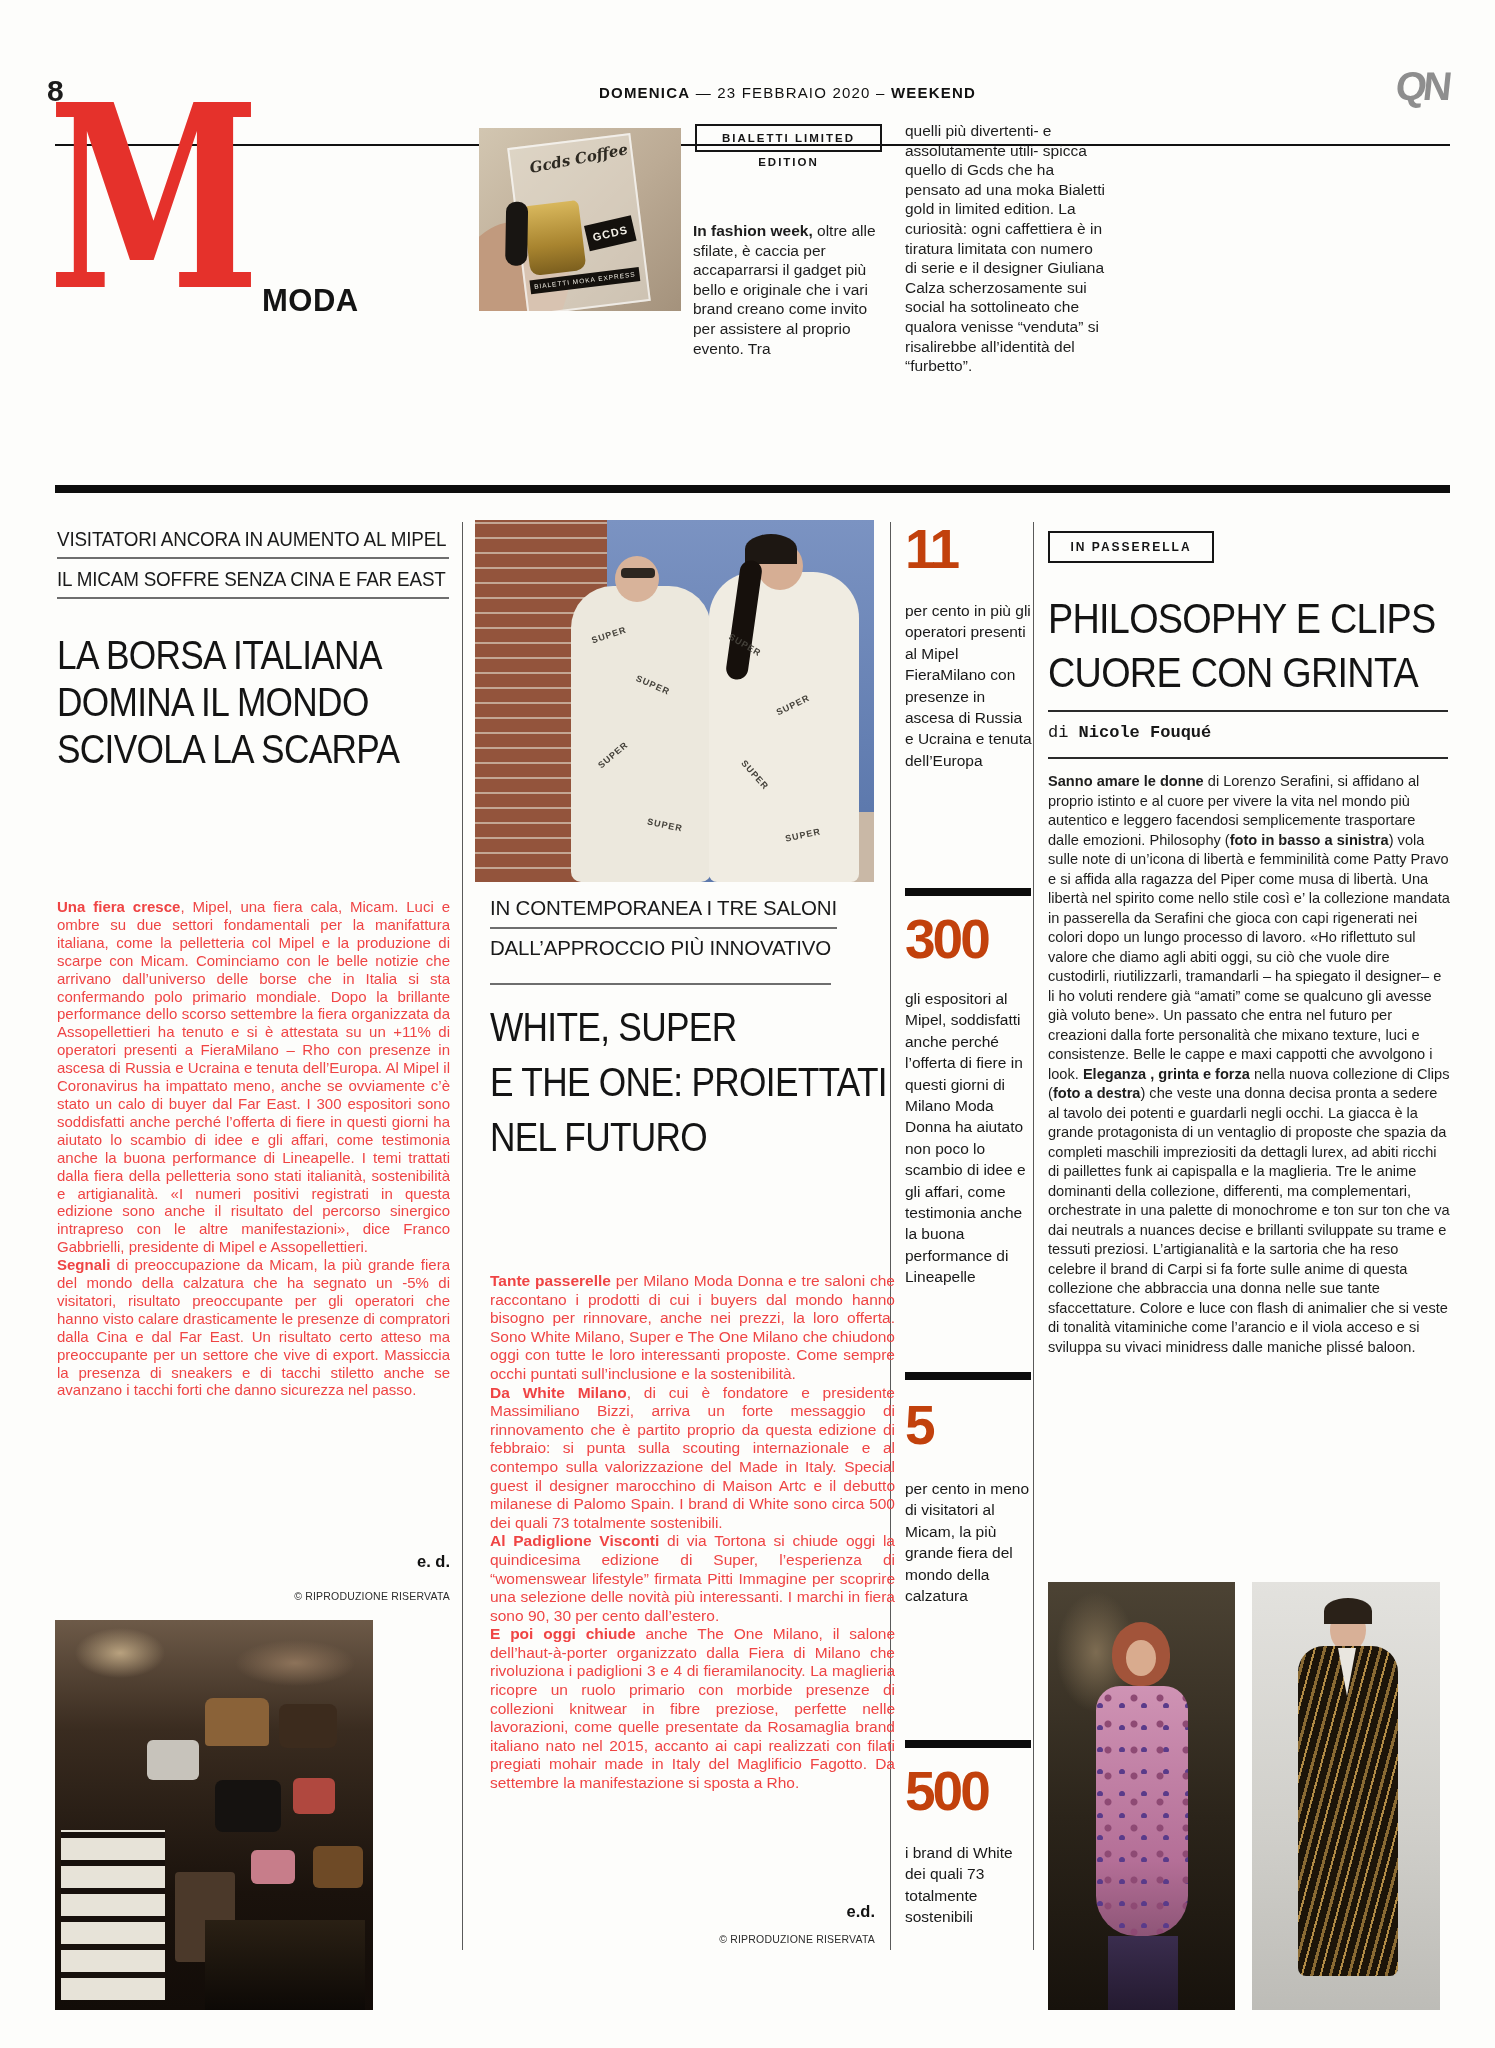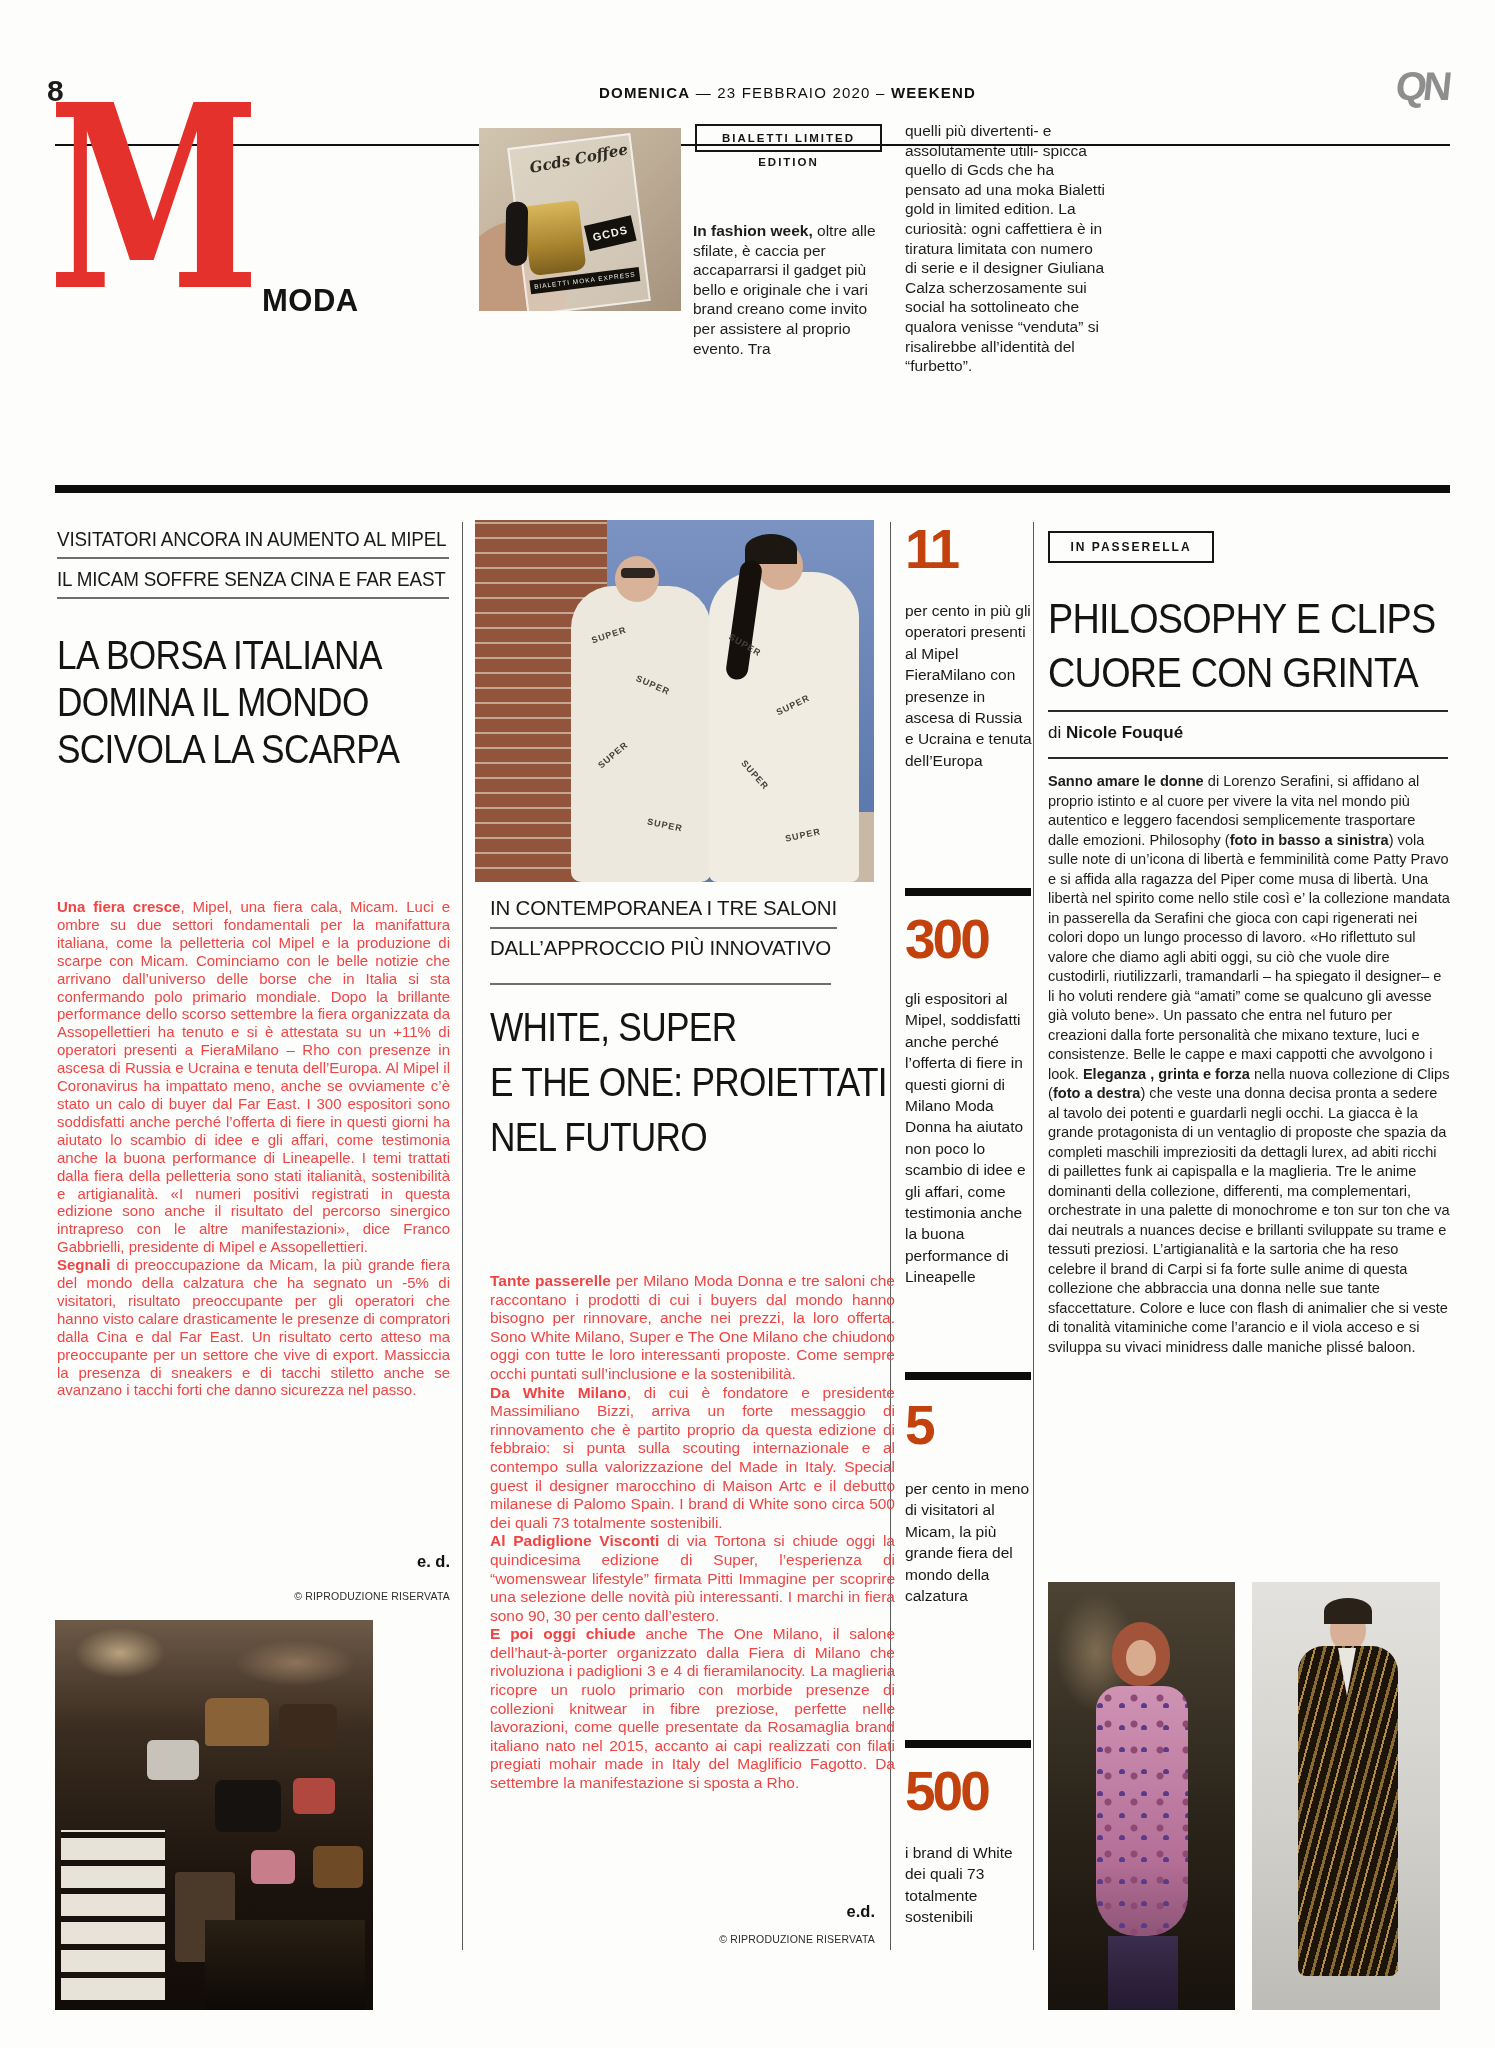--- a/index.html
+++ b/index.html
@@ -148,21 +148,21 @@
   <div class="abs stat-caption" style="left:905px;top:1842px;width:128px;">i brand di White dei quali 73 totalmente sostenibili</div>
 
   <div class="abs tagbox" style="left:1048px;top:531px;width:162px;height:28px;font-size:12px;line-height:28px;text-align:center;">IN PASSERELLA</div>
 
   <div class="abs" style="left:1048px;top:592px;">
     <div class="headline-line" style="font-size:42px;line-height:54px;transform:scaleX(0.9);">PHILOSOPHY E CLIPS</div>
     <div class="headline-line" style="font-size:42px;line-height:54px;transform:scaleX(0.9);">CUORE CON GRINTA</div>
   </div>
 
   <div class="abs" style="left:1048px;top:710px;width:400px;height:2px;background:#2a2a2a;"></div>
-  <div class="abs" style="left:1048px;top:723px;font-size:17px;color:#161616;">
+  <div class="abs" style="left:1048px;top:723px;font-size:17px;color:#161616;font-family:Liberation Mono, monospace;">
     <span>di </span><span class="b">Nicole Fouqué</span>
   </div>
   <div class="abs" style="left:1048px;top:757px;width:400px;height:2px;background:#2a2a2a;"></div>
 
   <div class="abs" style="left:1048px;top:772px;width:402px;font-size:14.6px;line-height:19.5px;text-align:left;color:#1d1d1d;max-height:800px;overflow:hidden;"><span class="seg-b">Sanno amare le donne</span><span> di Lorenzo Serafini, si affidano al proprio istinto e al cuore per vivere la vita nel mondo più autentico e leggero facendosi semplicemente trasportare dalle emozioni. Philosophy (</span><span class="seg-b">foto in basso a sinistra</span><span>) vola sulle note di un’icona di libertà e femminilità come Patty Pravo e si affida alla ragazza del Piper come musa di libertà. Una libertà nel spirito come nello stile così e’ la collezione mandata in passerella da Serafini che gioca con capi rigenerati nei colori dopo un lungo processo di lavoro. «Ho riflettuto sul valore che diamo agli abiti oggi, su ciò che vuole dire custodirli, riutilizzarli, tramandarli – ha spiegato il designer– e li ho voluti rendere già “amati” come se qualcuno gli avesse già voluto bene». Un passato che entra nel futuro per creazioni dalla forte personalità che mixano texture, luci e consistenze. Belle le cappe e maxi cappotti che avvolgono i look. </span><span class="seg-b">Eleganza , grinta e forza</span><span> nella nuova collezione di Clips (</span><span class="seg-b">foto a destra</span><span>) che veste una donna decisa pronta a sedere al tavolo dei potenti e guardarli negli occhi. La giacca è la grande protagonista di un ventaglio di proposte che spazia da completi maschili impreziositi da dettagli lurex, ad abiti ricchi di paillettes funk ai capispalla e la maglieria. Tre le anime dominanti della collezione, differenti, ma complementari, orchestrate in una palette di monochrome e ton sur ton che va dai neutrals a nuances decise e brillanti sviluppate su trame e tessuti preziosi. L’artigianalità e la sartoria che ha reso celebre il brand di Carpi si fa forte sulle anime di questa collezione che abbraccia una donna nelle sue tante sfaccettature. Colore e luce con flash di animalier che si veste di tonalità vitaminiche come l’arancio e il viola acceso e si sviluppa su vivaci minidress dalle maniche plissé baloon.</span></div>
 
   <div class="photo" style="left:1048px;top:1582px;width:187px;height:428px;background:linear-gradient(180deg,#4c4334 0%,#2b241a 55%,#17120c 100%);">
     <div class="abs" style="left:8px;top:10px;width:80px;height:120px;background:radial-gradient(closest-side,#7d6c52,rgba(0,0,0,0));"></div>
     <div class="abs" style="left:64px;top:40px;width:58px;height:64px;background:#a2543a;border-radius:50% 50% 45% 45%;"></div>
     <div class="abs" style="left:78px;top:58px;width:30px;height:36px;background:#d9ab8e;border-radius:50%;"></div>

